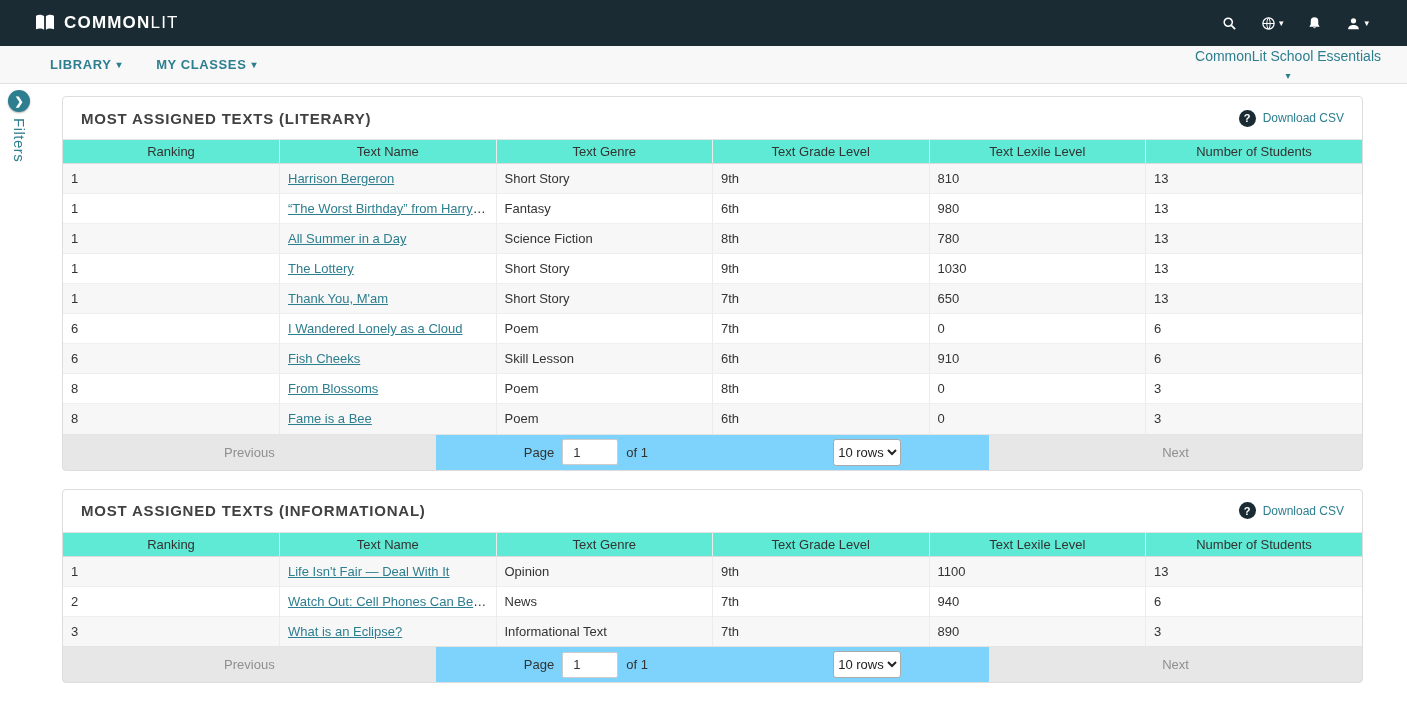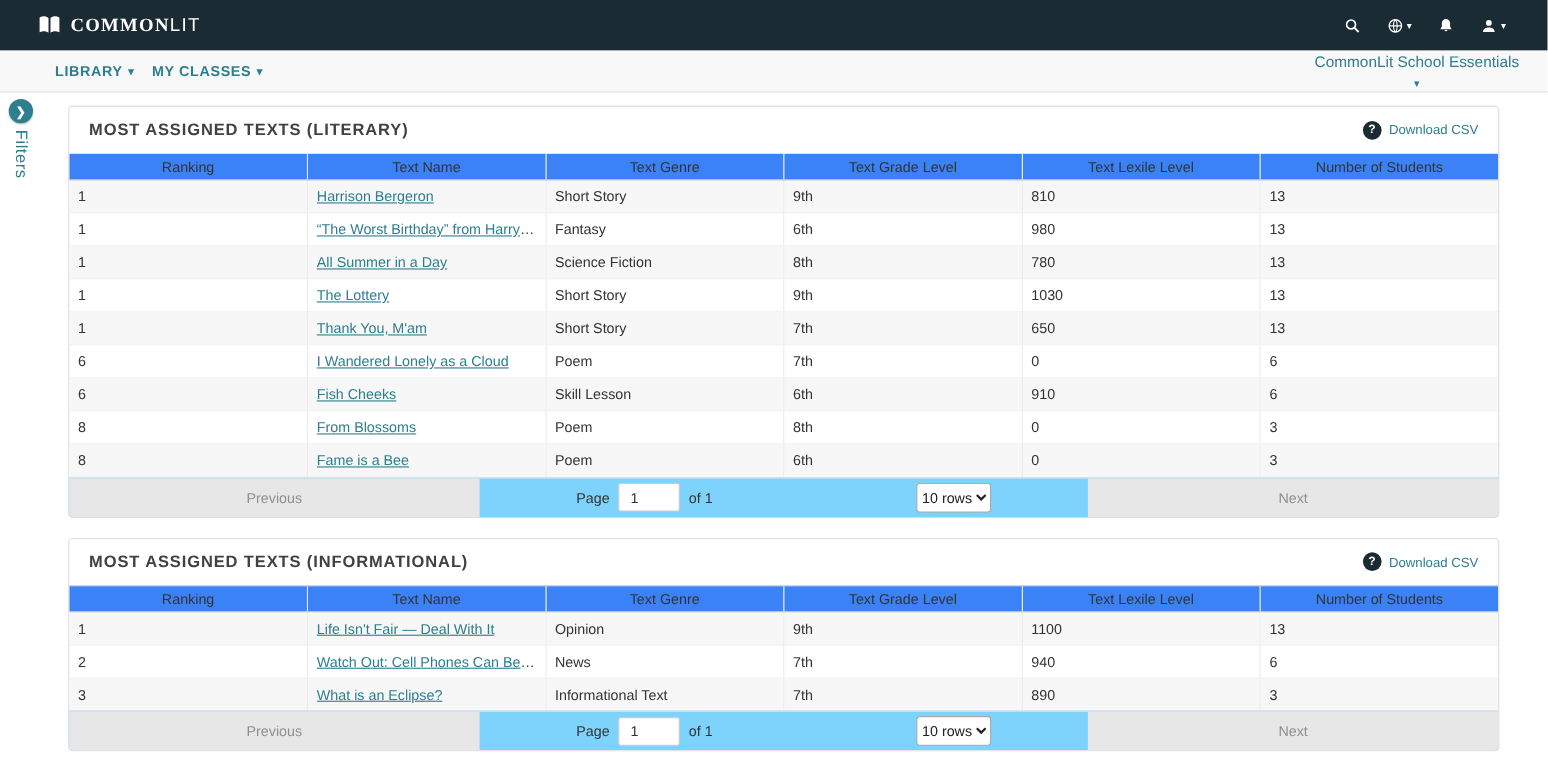--- a/index.html
+++ b/index.html
@@ -5,31 +5,31 @@
   * { margin:0; padding:0; box-sizing:border-box; }
   html,body { width:1407px; height:711px; background:#ffffff;
     font-family:"Liberation Sans", sans-serif; overflow:hidden; }
 
   
   .topbar { height:46px; background:#1b2b33; display:flex; align-items:center;
     justify-content:space-between; padding:0 38px 0 34px; }
   .brand { display:flex; align-items:center; gap:8px; color:#fff; cursor:pointer; }
   .brand svg { width:22px; height:18px; }
   .brand-text { font-size:17px; letter-spacing:1.2px; color:#fff; }
-  .brand-text .bold { font-weight:700;font-family:Liberation Serif, serif; }
+  .brand-text .bold { font-weight:700; }
   .brand-text .light { font-weight:300; }
   .topbar-icons { display:flex; align-items:center; gap:24px; }
   .tb-icon { display:flex; align-items:center; gap:3px; color:#fff; cursor:pointer; }
   .tb-icon svg { width:15px; height:15px; display:block; }
   .tb-caret { color:#fff; font-size:9px; }
 
   
   .subnav { height:38px; background:#f8f8f8; border-bottom:1px solid #e0e0e0;
     display:flex; align-items:center; justify-content:space-between; padding:0 26px 0 50px; }
-  .subnav-left { display:flex; align-items:center; gap:16px; }
+  .subnav-left { display:flex; align-items:center; gap:34px; }
   .subnav-link { color:#2d7e8f; font-size:13px; font-weight:700; letter-spacing:.6px;
     cursor:pointer; display:flex; align-items:center; gap:5px; }
   .subnav-right { color:#2d7e8f; font-size:14px; cursor:pointer; display:flex;
     align-items:center; gap:6px;flex-direction:column; }
   .caret { font-size:10px; color:#2d7e8f; }
 
   
   .filters-rail { position:absolute; left:6px; top:90px; width:26px; display:flex;
     flex-direction:column; align-items:center; }
   .filters-toggle { width:22px; height:22px; border-radius:50%; background:#2d7e8f;
@@ -47,21 +47,21 @@
   .panel-title { font-size:15px; font-weight:700; letter-spacing:.8px; color:#414042; }
   .download { display:flex; align-items:center; gap:7px; }
   .q-icon { width:17px; height:17px; border-radius:50%; background:#1b2b33; color:#fff;
     font-size:11px; font-weight:700; display:flex; align-items:center;
     justify-content:center; cursor:pointer; }
   .download-link { color:#2d7e8f; font-size:12px; font-weight:400; cursor:pointer;
     text-decoration:none; }
 
   table { width:100%; border-collapse:collapse; table-layout:fixed; }
   thead th { height:24px; font-size:13px; font-weight:400; color:#333; text-align:center;
-    border-top:1px solid #e4e4e4; border-bottom:1px solid #dcdcdc; background:#3b82f6; }
+    border-top:1px solid #e4e4e4; border-bottom:1px solid #dcdcdc; background:#5eead4; }
   thead th + th, tbody td + td { border-left:1px solid #ececec; }
   tbody td { height:30px; font-size:13px; color:#333; padding:0 8px;
     border-top:1px solid #efefef; white-space:nowrap; overflow:hidden;
     text-overflow:ellipsis; }
   tbody tr:first-child td { border-top:none; }
   tbody tr:nth-child(odd) { background:#f7f7f7; }
   .text-link { color:#2d7e8f; text-decoration:underline; }
 
   
   .pagination { display:flex; height:36px; background:#7dd3fc; border-top:1px solid #e4e4e4; }

